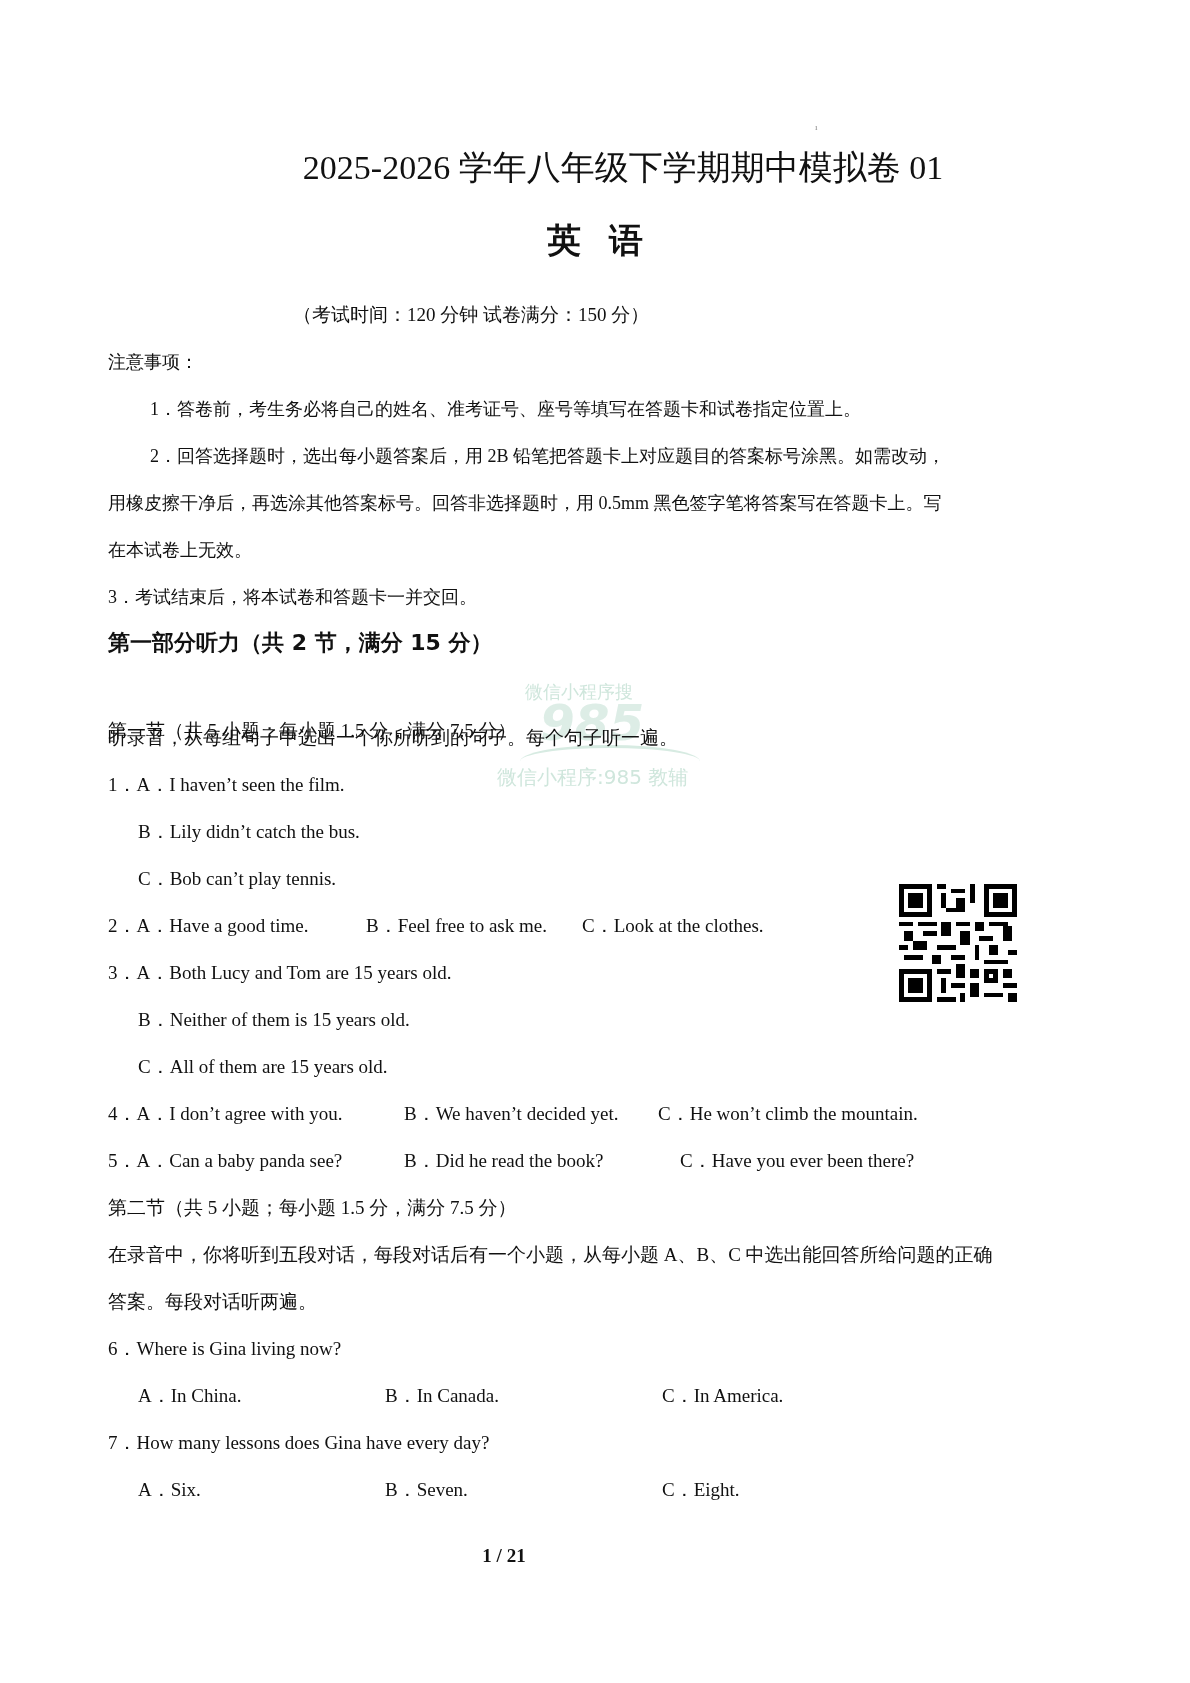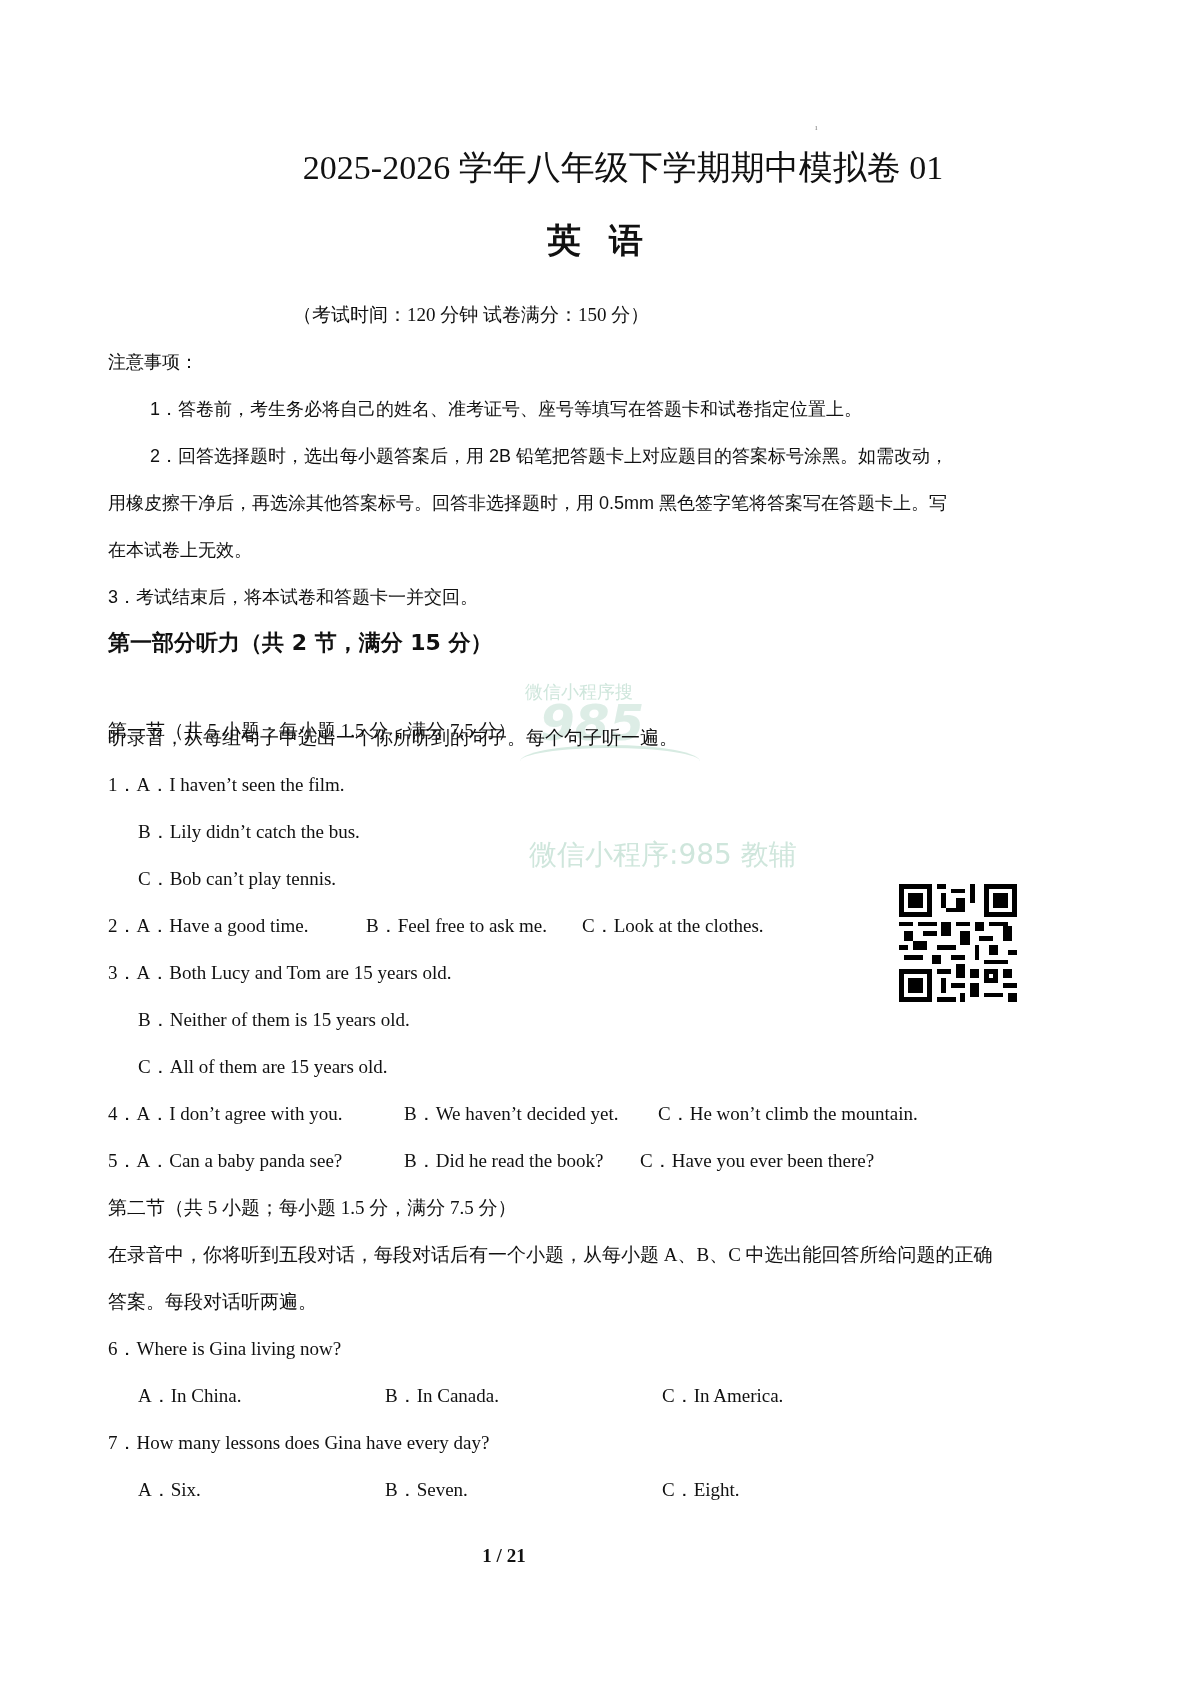--- a/index.html
+++ b/index.html
@@ -5,21 +5,21 @@
   html, body { margin: 0; padding: 0; background: #ffffff; }
   body { width: 1190px; height: 1683px; position: relative; overflow: hidden;
          font-family: "Liberation Serif", "DejaVu Serif", serif; color: #111; }
   .abs { position: absolute; white-space: nowrap; }
   .title { top: 145px; left: 0; width: 1190px; text-align: center; font-size: 34px; letter-spacing: 0px; padding-left: 28px; }
   .subject { top: 218px; left: 0; width: 1190px; text-align: center; font-size: 34px; font-weight: bold; font-family: "DejaVu Sans", sans-serif; letter-spacing: 0; }
   .subject span { margin: 0 14px; }
   .meta { top: 302px; left: 0; width: 942px; text-align: center; font-size: 19px; }
   .line { font-size: 19px; left: 108px; }
   .notice-h { top: 350px; font-family: "DejaVu Sans", sans-serif; font-size: 18px; }
-  .notice { font-family: Liberation Sans, sans-serif; font-size: 18px; }
+  .notice { font-family: Liberation Serif, serif; font-size: 18px; }
   .part { top: 628px; font-size: 22px; font-weight: bold; font-family: "DejaVu Sans", sans-serif; }
   .q { font-size: 19px; }
   .ind { left: 138px; }
   .watermark { color: #cfe6dc; font-family: "DejaVu Sans", sans-serif; }
   .qr { position: absolute; left: 897px; top: 884px; width: 122px; height: 118px; }
   .pager { top: 1545px; left: 0; width: 1008px; text-align: center; font-size: 19px; font-weight: bold; }
   .tick { top: 122px; left: 815px; font-size: 9px; color: #888; }
 </style>
 </head>
 <body>
@@ -37,21 +37,21 @@
 <div class="abs line notice" style="top:444px;left:150px;">2．回答选择题时，选出每小题答案后，用 2B 铅笔把答题卡上对应题目的答案标号涂黑。如需改动，</div>
 <div class="abs line notice" style="top:491px;">用橡皮擦干净后，再选涂其他答案标号。回答非选择题时，用 0.5mm 黑色签字笔将答案写在答题卡上。写</div>
 <div class="abs line notice" style="top:538px;">在本试卷上无效。</div>
 <div class="abs line notice" style="top:585px;">3．考试结束后，将本试卷和答题卡一并交回。</div>
 
 <div class="abs line part">第一部分听力（共 2 节，满分 15 分）</div>
 
 <div class="abs watermark" style="top:680px;left:525px;font-size:18px;">微信小程序搜</div>
 <div class="abs watermark" style="top:694px;left:540px;font-size:50px;font-weight:bold;font-style:italic;opacity:0.7;">985</div>
 <div class="abs watermark" style="top:745px;left:520px;width:180px;height:30px;border-top:3px solid #d7ebe2;border-radius:50% 50% 0 0;"></div>
-<div class="abs watermark" style="top:836px;left:497px;font-size:28px;margin-left:32px;">微信小程序:985 教辅</div>
+<div class="abs watermark" style="top:764px;left:497px;font-size:20px;">微信小程序:985 教辅</div>
 
 <div class="abs line q" style="top:718px;">第一节（共 5 小题；每小题 1.5 分，满分 7.5 分）</div>
 <div class="abs line q" style="top:725px;">听录音，从每组句子中选出一个你所听到的句子。每个句子听一遍。</div>
 
 <div class="abs line q" style="top:772px;">1．A．I haven’t seen the film.</div>
 <div class="abs q ind" style="top:819px;">B．Lily didn’t catch the bus.</div>
 <div class="abs q ind" style="top:866px;">C．Bob can’t play tennis.</div>
 
 <div class="abs line q" style="top:913px;">2．A．Have a good time.</div>
 <div class="abs q" style="top:913px;left:366px;">B．Feel free to ask me.</div>
@@ -60,21 +60,21 @@
 <div class="abs line q" style="top:960px;">3．A．Both Lucy and Tom are 15 years old.</div>
 <div class="abs q ind" style="top:1007px;">B．Neither of them is 15 years old.</div>
 <div class="abs q ind" style="top:1054px;">C．All of them are 15 years old.</div>
 
 <div class="abs line q" style="top:1101px;">4．A．I don’t agree with you.</div>
 <div class="abs q" style="top:1101px;left:404px;">B．We haven’t decided yet.</div>
 <div class="abs q" style="top:1101px;left:658px;">C．He won’t climb the mountain.</div>
 
 <div class="abs line q" style="top:1148px;">5．A．Can a baby panda see?</div>
 <div class="abs q" style="top:1148px;left:404px;">B．Did he read the book?</div>
-<div class="abs q" style="top:1148px;left:640px;">C．Have you ever been there?</div>
+<div class="abs q" style="top:1148px;left:680px;">C．Have you ever been there?</div>
 
 <div class="abs line q" style="top:1195px;">第二节（共 5 小题；每小题 1.5 分，满分 7.5 分）</div>
 <div class="abs line q" style="top:1242px;">在录音中，你将听到五段对话，每段对话后有一个小题，从每小题 A、B、C 中选出能回答所给问题的正确</div>
 <div class="abs line q" style="top:1289px;">答案。每段对话听两遍。</div>
 
 <div class="abs line q" style="top:1336px;">6．Where is Gina living now?</div>
 <div class="abs q ind" style="top:1383px;">A．In China.</div>
 <div class="abs q" style="top:1383px;left:385px;">B．In Canada.</div>
 <div class="abs q" style="top:1383px;left:662px;">C．In America.</div>
 

